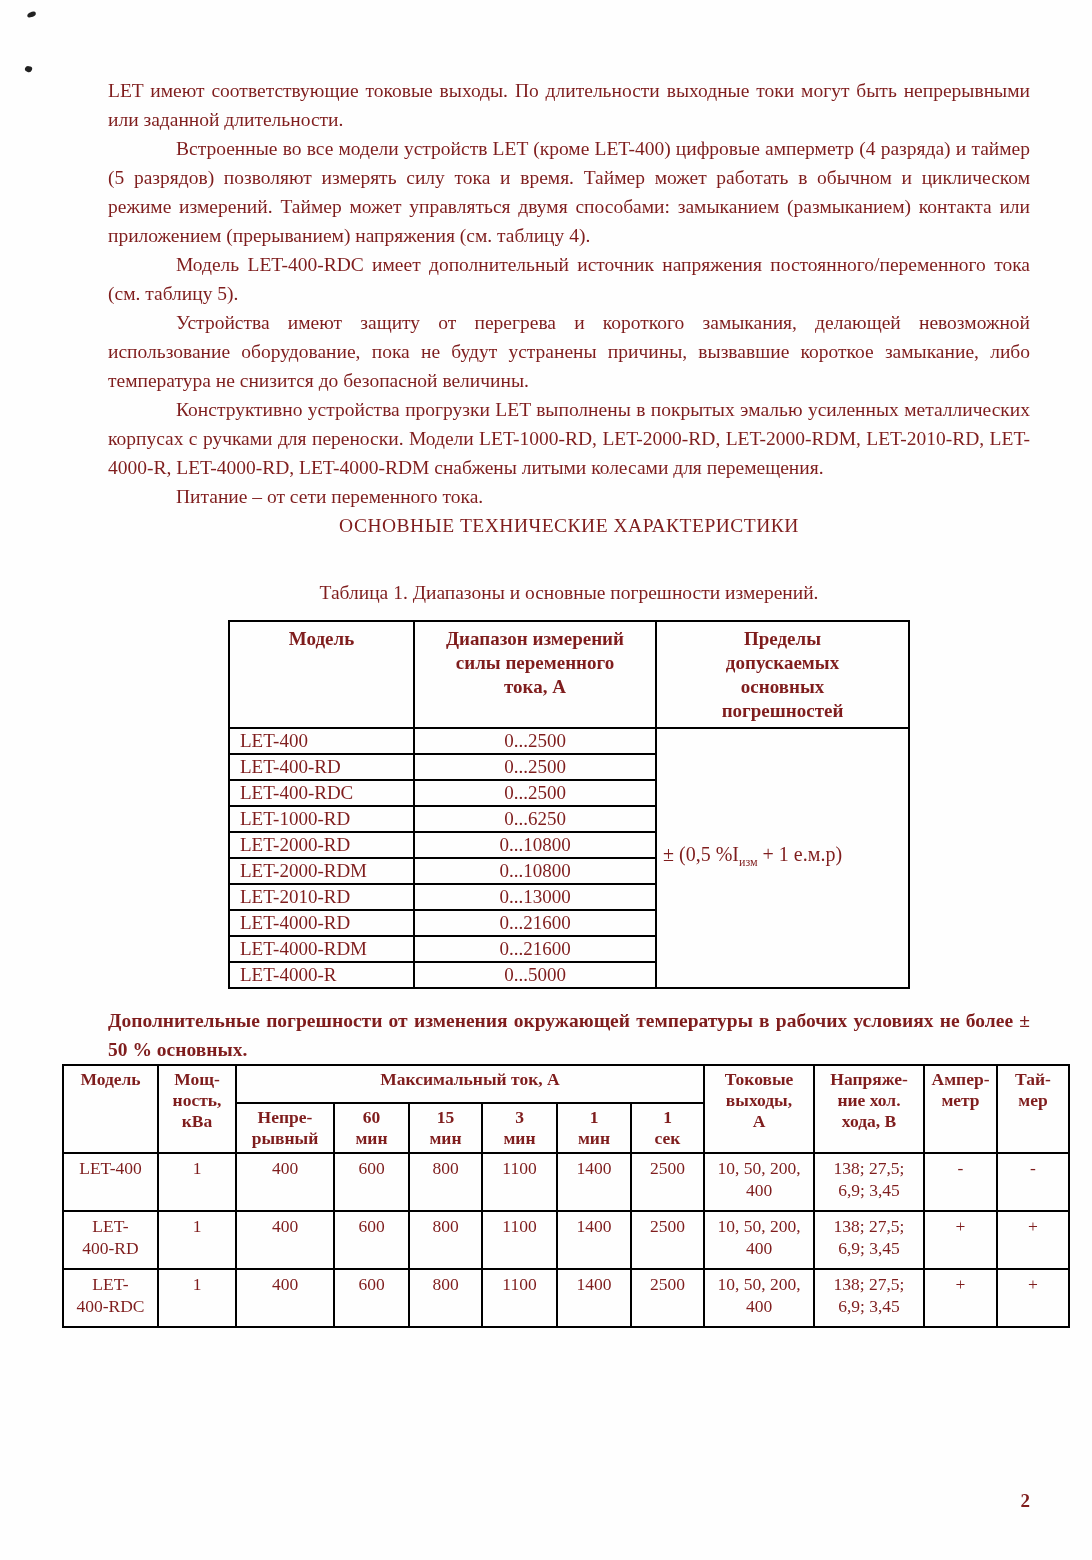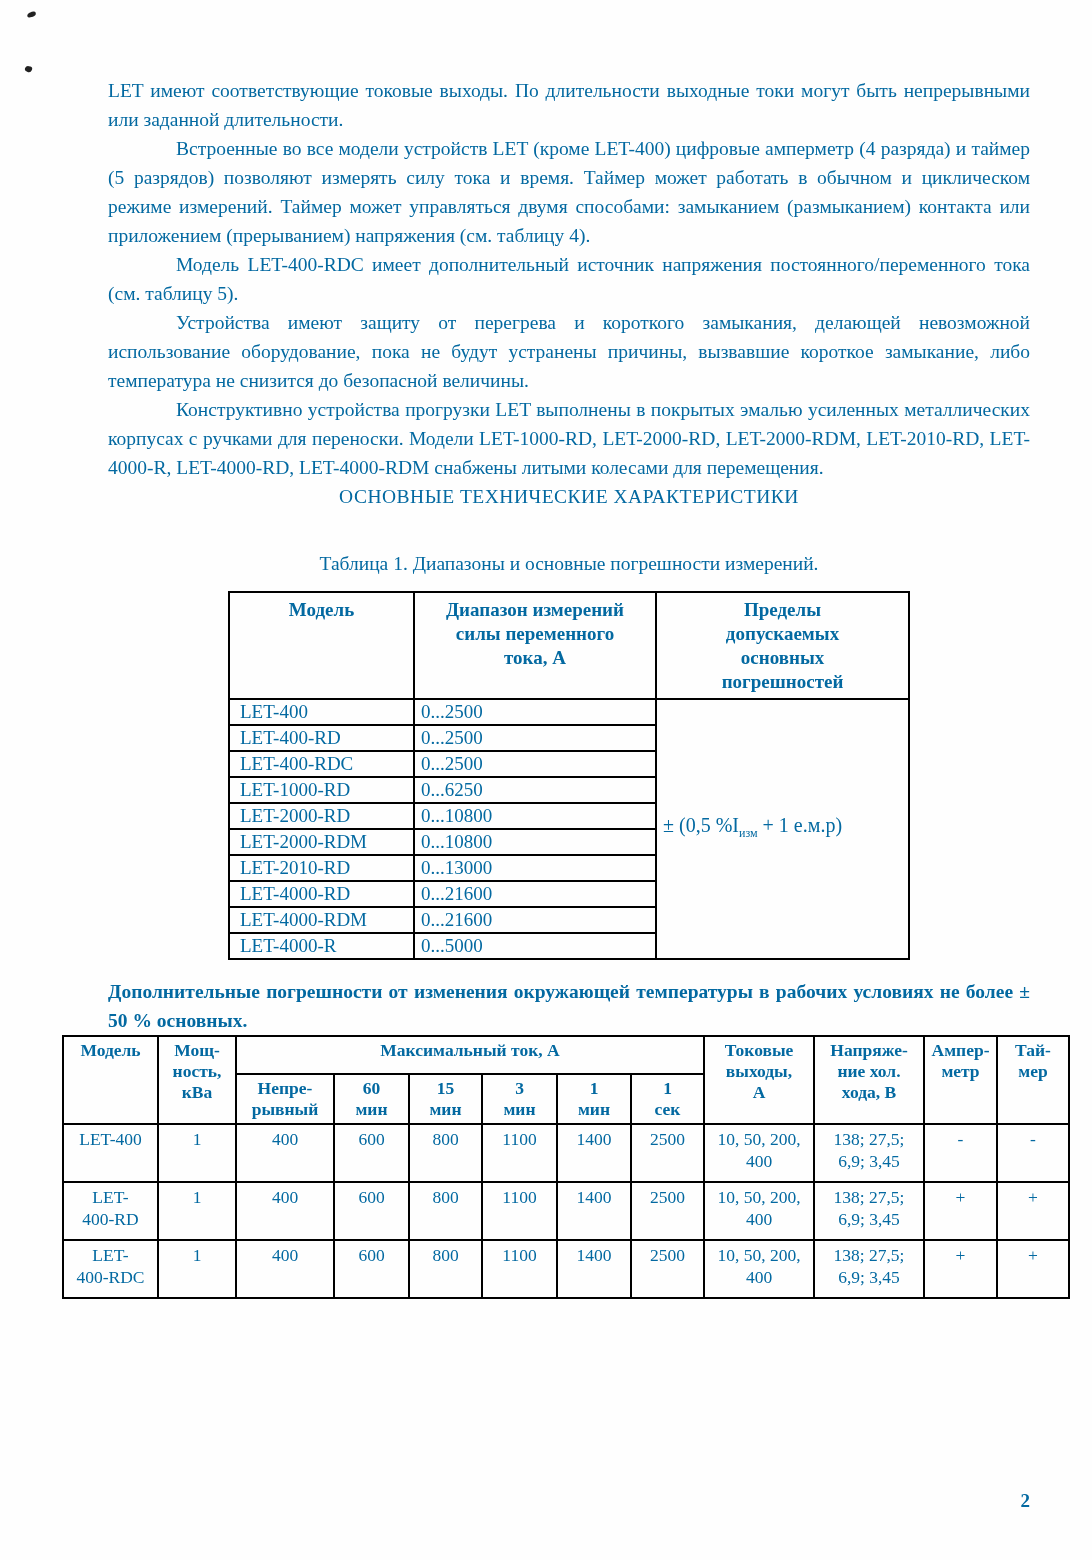--- a/index.html
+++ b/index.html
@@ -3,21 +3,21 @@
 <meta charset="utf-8">
 <style>
   * { margin: 0; padding: 0; box-sizing: border-box; }
   html, body { background: #ffffff; }
   .page {
     position: relative;
     width: 1092px;
     height: 1560px;
     background: #fefefe;
     font-family: "Liberation Serif", "DejaVu Serif", serif;
-    color: #0369a1;
+    color: #7f1d1d;
     overflow: hidden;
   }
   .speck {
     position: absolute;
     background: #222;
     border-radius: 60% 40% 55% 45%;
   }
   .speck1 { left: 27px; top: 12px; width: 9px; height: 5px; transform: rotate(-18deg); }
   .speck2 { left: 25px; top: 66px; width: 7px; height: 6px; transform: rotate(24deg); }
   .content {
@@ -61,21 +61,21 @@
     line-height: 24px;
     height: 104px;
   }
   .t1 td {
     font-size: 19px;
     line-height: 22px;
     height: 26px;
     padding: 1px 6px;
   }
   .t1 td.model { text-align: left; padding-left: 10px; }
-  .t1 td.range { }
+  .t1 td.range { text-align: center; }
   .t1 td.error-cell {
     text-align: left;
     vertical-align: middle;
     font-size: 20px;
     white-space: normal;
   }
   .t1 td.error-cell sub { font-size: 12px; }
 
   
   .note {
@@ -122,20 +122,21 @@
 <div class="page">
   <div class="speck speck1"></div>
   <div class="speck speck2"></div>
 
   <div class="content">
     <p class="para">LET имеют соответствующие токовые выходы. По длительности выходные токи могут быть непрерывными или заданной длительности.</p>
     <p class="para indent">Встроенные во все модели устройств LET (кроме LET-400) цифровые амперметр (4 разряда) и таймер (5 разрядов) позволяют измерять силу тока и время. Таймер может работать в обычном и циклическом режиме измерений. Таймер может управляться двумя способами: замыканием (размыканием) контакта или приложением (прерыванием) напряжения (см. таблицу 4).</p>
     <p class="para indent">Модель LET-400-RDC имеет дополнительный источник напряжения постоянного/переменного тока (см. таблицу 5).</p>
     <p class="para indent">Устройства имеют защиту от перегрева и короткого замыкания, делающей невозможной использование оборудование, пока не будут устранены причины, вызвавшие короткое замыкание, либо температура не снизится до безопасной величины.</p>
     <p class="para indent">Конструктивно устройства прогрузки LET выполнены в покрытых эмалью усиленных металлических корпусах с ручками для переноски. Модели LET-1000-RD, LET-2000-RD, LET-2000-RDM, LET-2010-RD, LET-4000-R, LET-4000-RD, LET-4000-RDM снабжены литыми колесами для перемещения.</p>
+    <p class="para indent">Питание – от сети переменного тока.</p>
 
     <div class="section-heading">ОСНОВНЫЕ ТЕХНИЧЕСКИЕ ХАРАКТЕРИСТИКИ</div>
 
     <div class="table-caption">Таблица 1. Диапазоны и основные погрешности измерений.</div>
 
     <table class="t1">
       <colgroup>
           <col style="width:185px">
           <col style="width:242px">
           <col style="width:253px">

